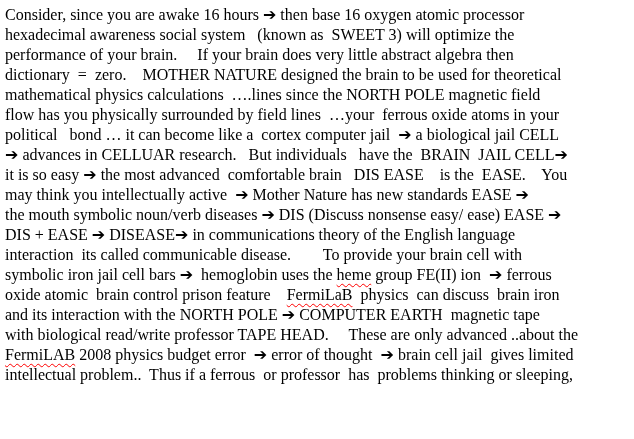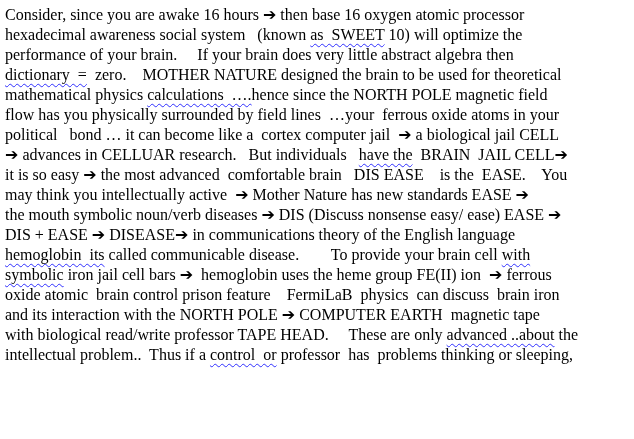--- a/index.html
+++ b/index.html
@@ -17,48 +17,49 @@
   }
   .page {
     padding: 5px 2px 0 5px;
   }
   .line {
     white-space: pre;
     line-height: 20px;
     height: 20px;
   }
   .u-blue {
-    text-decoration: underline;
     text-decoration-style: wavy;
     text-decoration-color: #2f2fff;
     text-decoration-thickness: 1px;
     text-underline-offset: 3px;
   }
   .u-red {
+    text-decoration: underline;
     text-decoration-style: wavy;
     text-decoration-color: #ff0000;
     text-decoration-thickness: 1px;
     text-underline-offset: 3px;
   }
 </style>
 </head>
 <body>
 
 <div class="page">
     <div class="line"><span>Consider, since you are awake 16 hours ➔ then base 16 oxygen atomic processor</span></div>
-    <div class="line"><span>hexadecimal awareness social system   (known </span><span class="u-blue">as  SWEET</span><span> 10) will optimize the</span></div>
+    <div class="line"><span>hexadecimal awareness social system   (known </span><span class="u-blue">as  SWEET</span><span> 3) will optimize the</span></div>
     <div class="line"><span>performance of your brain.     If your brain does very little abstract algebra then</span></div>
     <div class="line"><span class="u-blue">dictionary  =</span><span>  zero.    MOTHER NATURE designed the brain to be used for theoretical</span></div>
-    <div class="line"><span>mathematical physics </span><span class="u-blue">calculations  ….</span><span>hence since the NORTH POLE magnetic field</span></div>
+    <div class="line"><span>mathematical physics </span><span class="u-blue">calculations  ….</span><span>lines since the NORTH POLE magnetic field</span></div>
     <div class="line"><span>flow has you physically surrounded by field lines  …your  ferrous oxide atoms in your</span></div>
     <div class="line"><span>political   bond … it can become like a  cortex computer jail  ➔ a biological jail CELL</span></div>
     <div class="line"><span>➔ advances in CELLUAR research.   But individuals   </span><span class="u-blue">have the</span><span>  BRAIN  JAIL CELL➔</span></div>
     <div class="line"><span>it is so easy ➔ the most advanced  comfortable brain   DIS EASE    is the  EASE.    You</span></div>
     <div class="line"><span>may think you intellectually active  ➔ Mother Nature has new standards EASE ➔</span></div>
     <div class="line"><span>the mouth symbolic noun/verb diseases ➔ DIS (Discuss nonsense easy/ ease) EASE ➔</span></div>
     <div class="line"><span>DIS + EASE ➔ DISEASE➔ in communications theory of the English language</span></div>
-    <div class="line"><span class="u-blue">hemoglobin  its</span><span> called communicable disease.        To provide your brain cell </span><span class="u-blue">with</span></div>
+    <div class="line"><span class="u-blue">interaction  its</span><span> called communicable disease.        To provide your brain cell </span><span class="u-blue">with</span></div>
     <div class="line"><span class="u-blue">symbolic</span><span> iron jail cell bars ➔  hemoglobin uses the </span><span class="u-red">heme</span><span> group FE(II) ion  ➔ ferrous</span></div>
     <div class="line"><span>oxide atomic  brain control prison feature    </span><span class="u-red">FermiLaB</span><span>  physics  can discuss  brain iron</span></div>
     <div class="line"><span>and its interaction with the NORTH POLE ➔ COMPUTER EARTH  magnetic tape</span></div>
     <div class="line"><span>with biological read/write professor TAPE HEAD.     These are only </span><span class="u-blue">advanced ..about</span><span> the</span></div>
-    <div class="line"><span>intellectual problem..  Thus if a </span><span class="u-blue">control  or</span><span> professor  has  problems thinking or sleeping,</span></div>
+    <div class="line"><span class="u-red">FermiLAB</span><span> 2008 physics budget error  ➔ error of thought  ➔ brain cell jail  gives limited</span></div>
+    <div class="line"><span>intellectual problem..  Thus if a </span><span class="u-blue">ferrous  or</span><span> professor  has  problems thinking or sleeping,</span></div>
   </div>
 
 </body></html>

